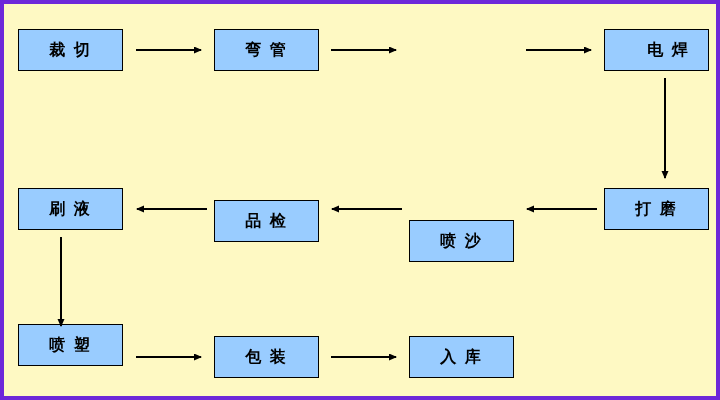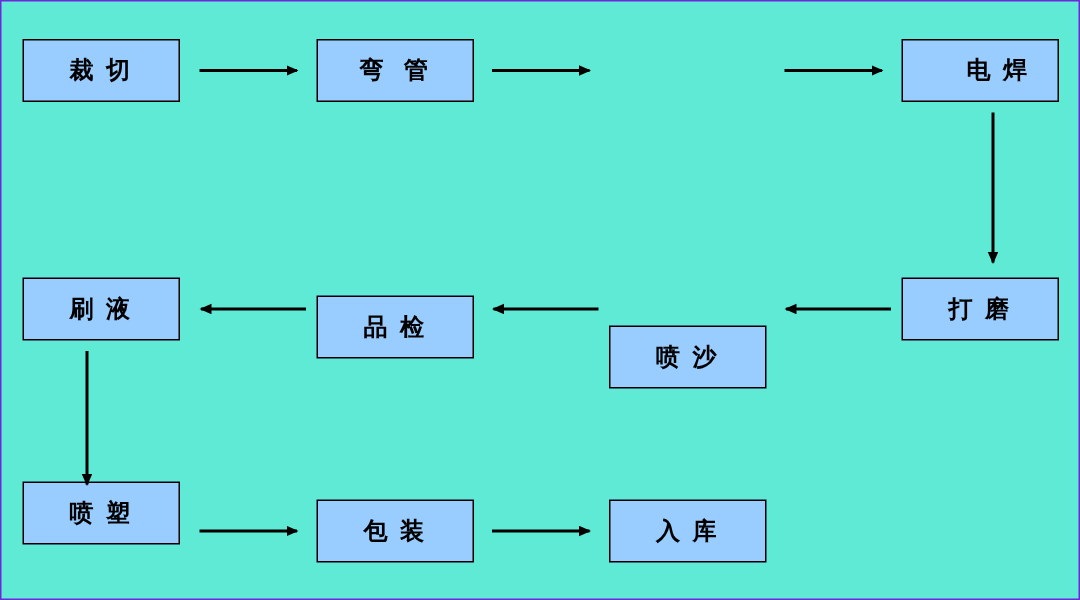--- a/index.html
+++ b/index.html
@@ -5,22 +5,22 @@
   html, body {
     margin: 0;
     padding: 0;
     background: #ffffff;
     font-family: "Liberation Sans", "DejaVu Sans", sans-serif;
   }
   .canvas {
     position: relative;
     width: 720px;
     height: 400px;
-    background: #5eead4;
-    border: 1px solid #6d28d9;
+    background: #fef9c3;
+    border: 4px solid #6d28d9;
     box-sizing: border-box;
     overflow: hidden;
   }
   .node {
     position: absolute;
     width: 105px;
     height: 42px;
     background: #99CCFF;
     border: 1px solid #000000;
     box-sizing: border-box;
@@ -41,21 +41,21 @@
     height: 400px;
     pointer-events: none;
   }
 </style>
 </head>
 <body>
 
 <div class="canvas">
 
   <div class="node" style="left:14px;  top:25px;">裁 切</div>
-  <div class="node" style="left:210px; top:25px;font-family:Liberation Mono, monospace;">弯 管</div>
+  <div class="node" style="left:210px; top:25px;">弯 管</div>
   <div class="node" style="left:600px; top:25px;padding-left:24px;">电 焊</div>
 
   <div class="node" style="left:600px; top:184px;">打 磨</div>
   <div class="node" style="left:405px; top:184px;margin-top:32px;">喷 沙</div>
   <div class="node" style="left:210px; top:196px;">品 检</div>
   <div class="node" style="left:14px;  top:184px;">刷 液</div>
 
   <div class="node" style="left:14px;  top:320px;">喷 塑</div>
   <div class="node" style="left:210px; top:332px;">包 装</div>
   <div class="node" style="left:405px; top:332px;">入 库</div>

